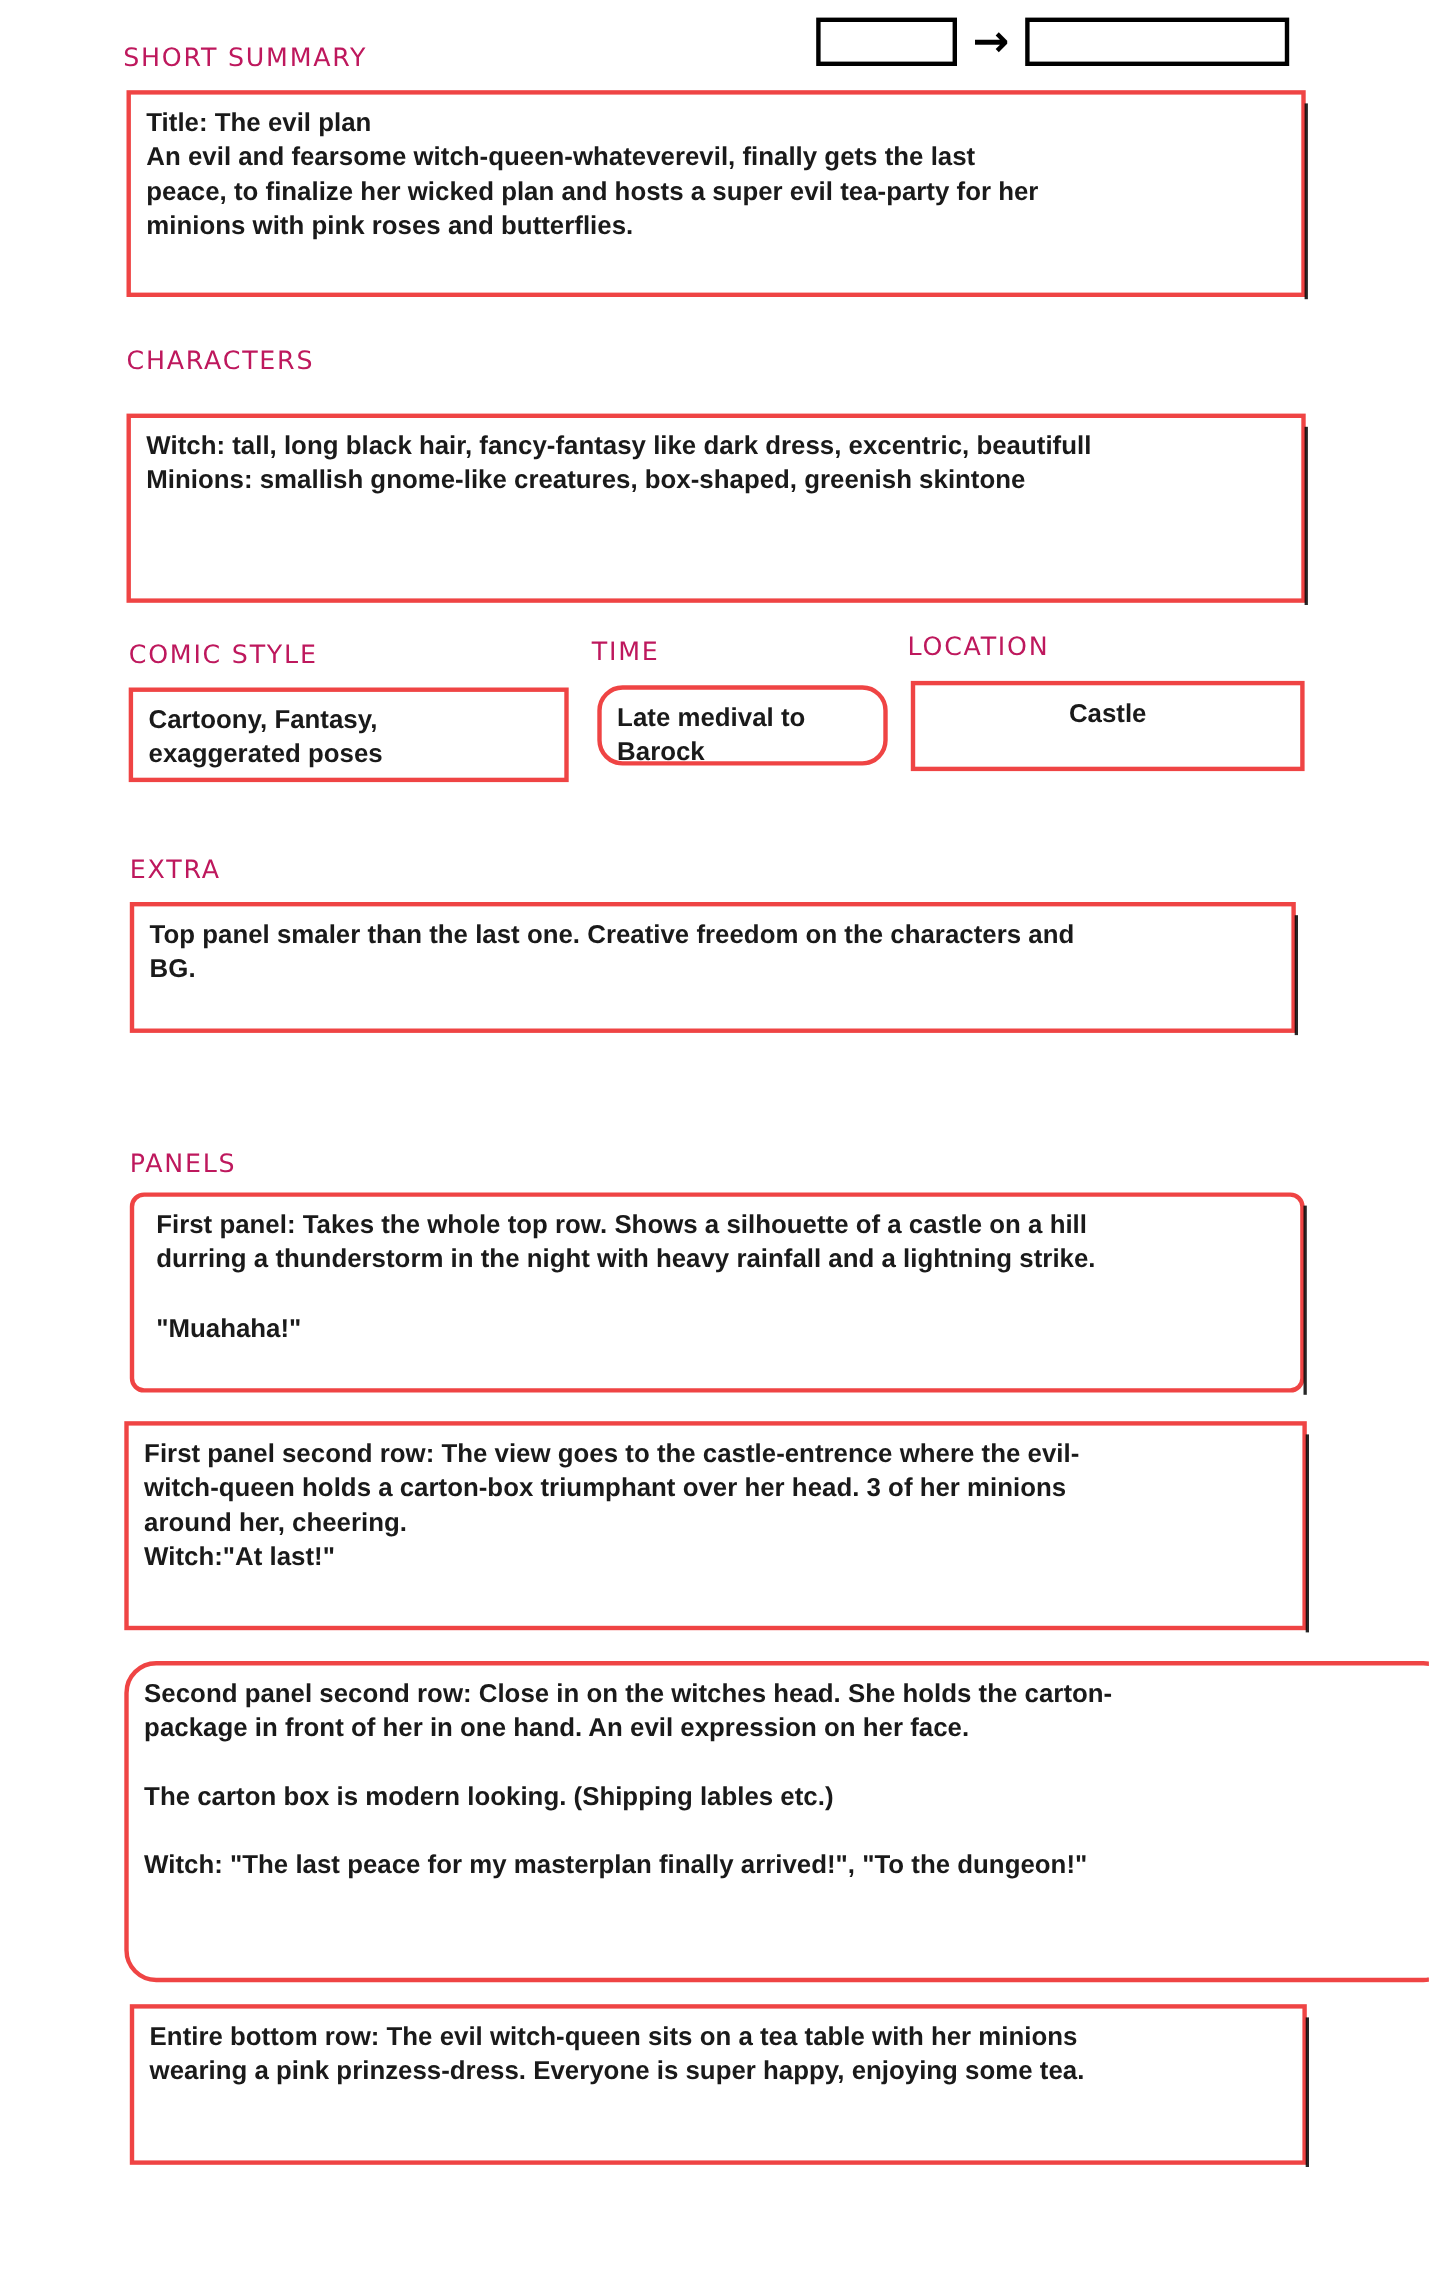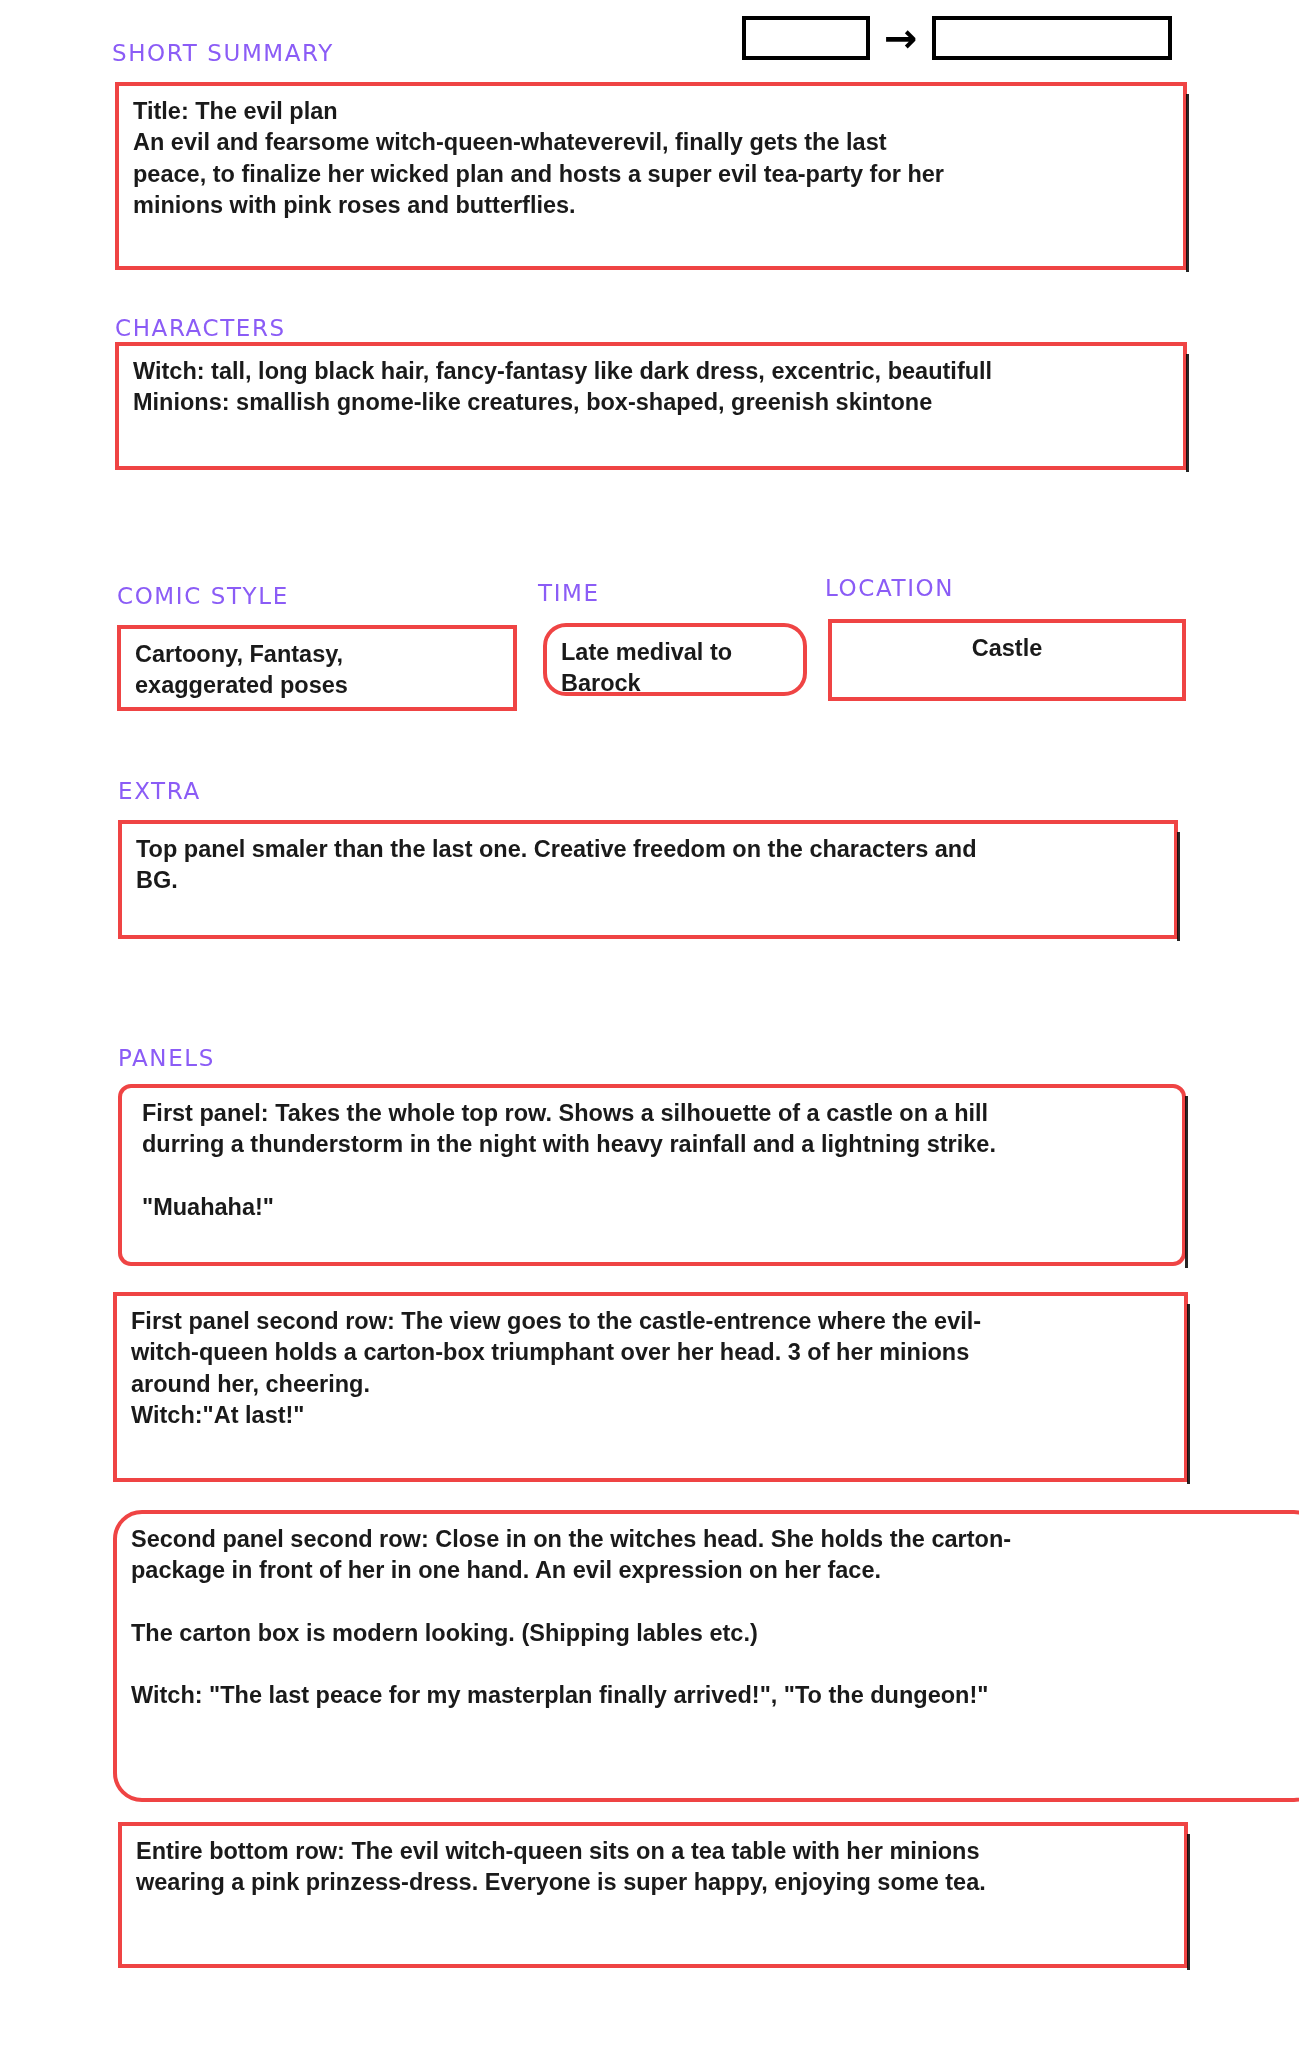--- a/index.html
+++ b/index.html
@@ -47,21 +47,21 @@
     font-family: "DejaVu Sans", sans-serif;
   }
 
   
   .sec-label {
     position: absolute;
     font-family: "DejaVu Sans", sans-serif;
     font-size: 23px;
     letter-spacing: 1.6px;
     font-weight: 500;
-    color: #8b5cf6;
+    color: #be185d;
     white-space: nowrap;
   }
 
   
   .box {
     position: absolute;
     border: 4px solid #ef4444;
     background: #fff;
     box-sizing: border-box;
     padding: 10px 14px 10px 14px;
@@ -99,21 +99,21 @@
 
   <div class="sec-label" style="top:40px; left:112px;">SHORT SUMMARY</div>
   <div class="box shadow-edge" style="top:82px; left:115px; width:1072px; height:188px;">
     <div class="txt">Title: The evil plan
 An evil and fearsome witch-queen-whateverevil, finally gets the last
 peace, to finalize her wicked plan and hosts a super evil tea-party for her
 minions with pink roses and butterflies.</div>
   </div>
 
   <div class="sec-label" style="top:315px; left:115px;">CHARACTERS</div>
-  <div class="box shadow-edge" style="top:342px; left:115px; width:1072px; height:128px;">
+  <div class="box shadow-edge" style="top:376px; left:115px; width:1072px; height:172px;">
     <div class="txt">Witch: tall, long black hair, fancy-fantasy like dark dress, excentric, beautifull
 Minions: smallish gnome-like creatures, box-shaped, greenish skintone</div>
   </div>
 
   <div class="sec-label" style="top:583px; left:117px;">COMIC STYLE</div>
   <div class="box" style="top:625px; left:117px; width:400px; height:86px;">
     <div class="txt">Cartoony, Fantasy,
 exaggerated poses</div>
   </div>
 

